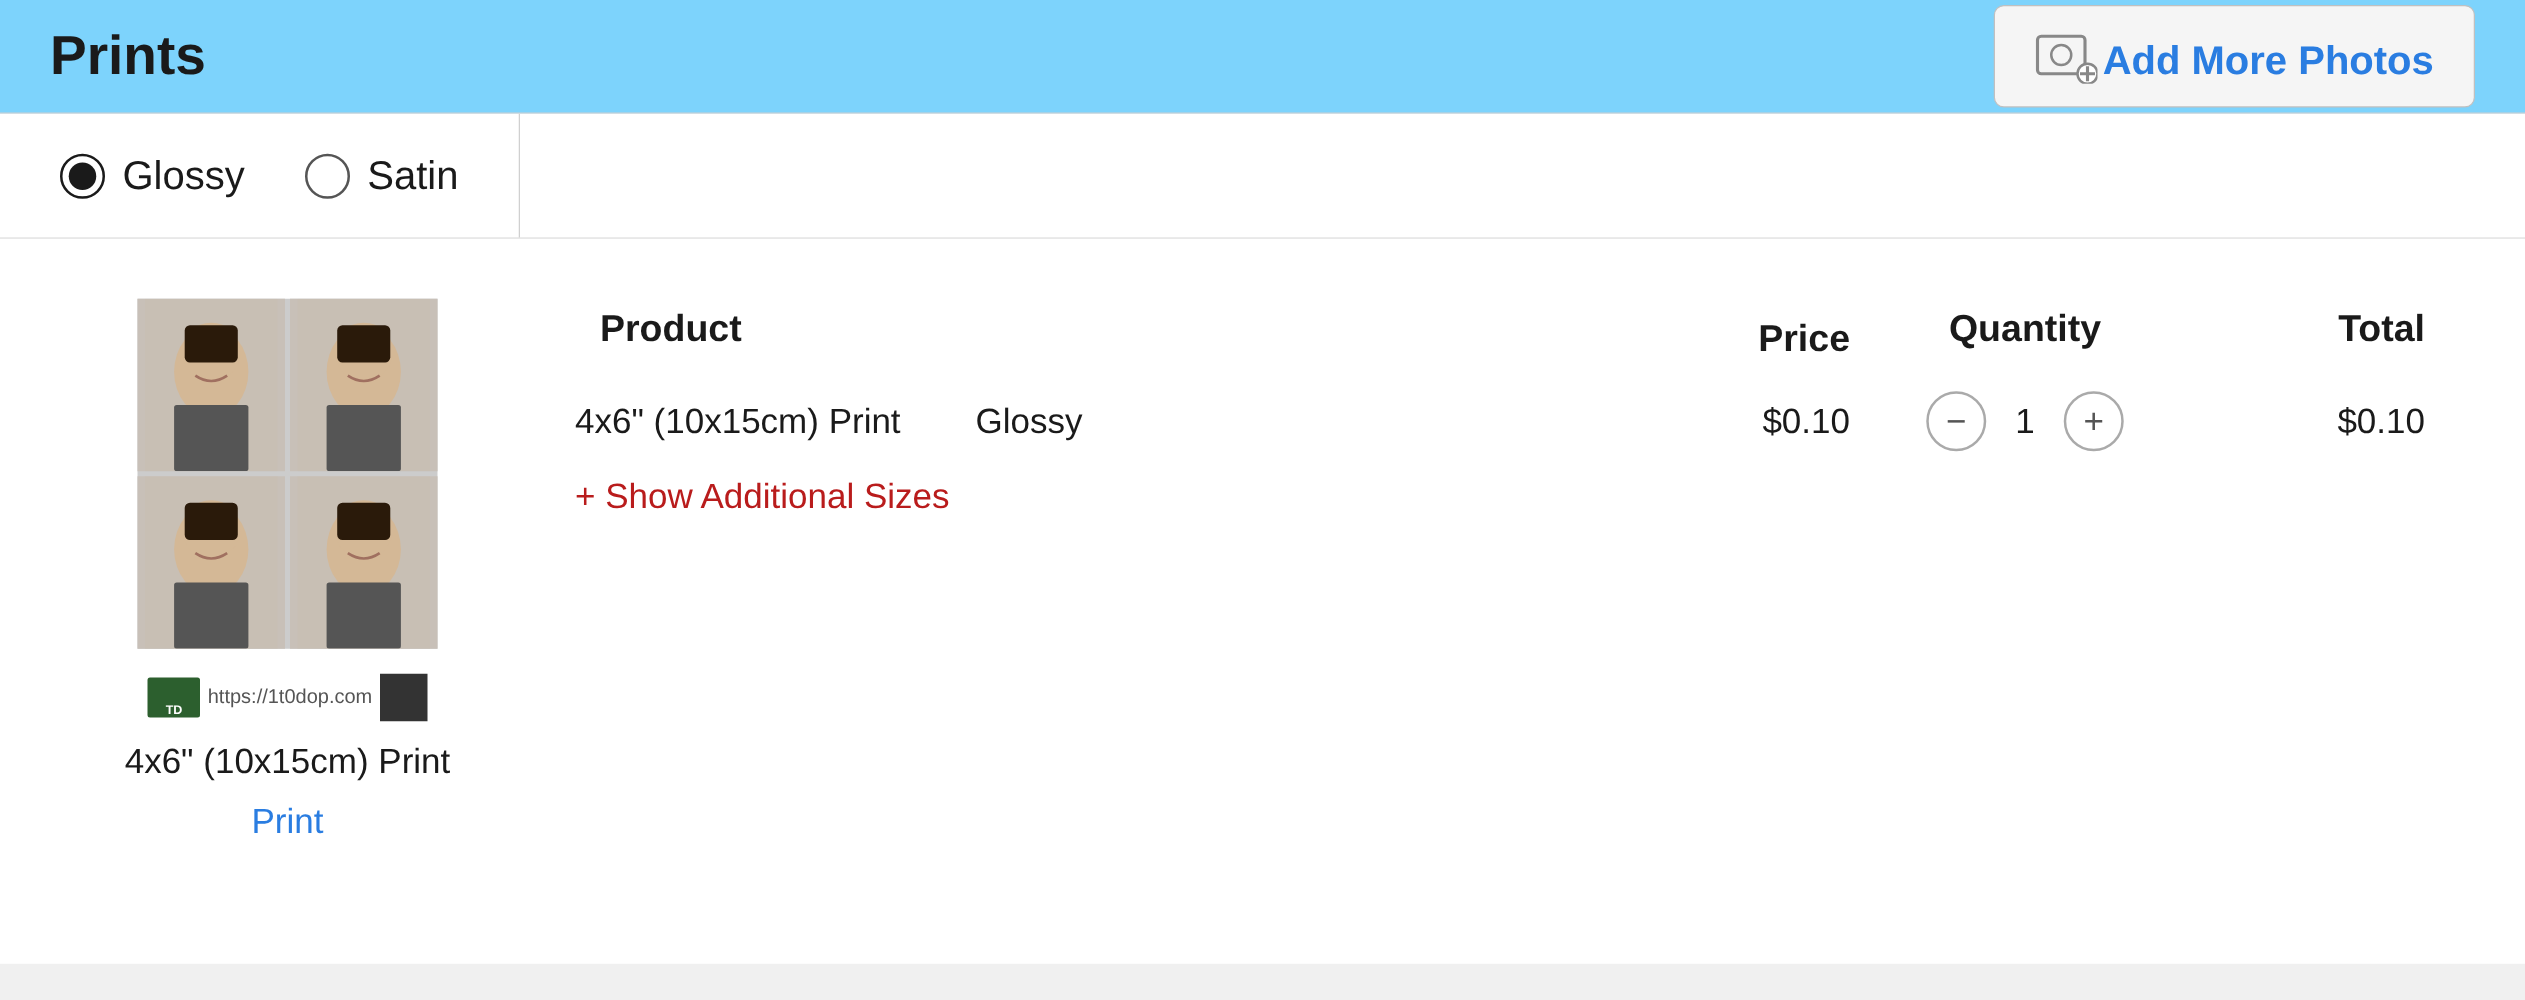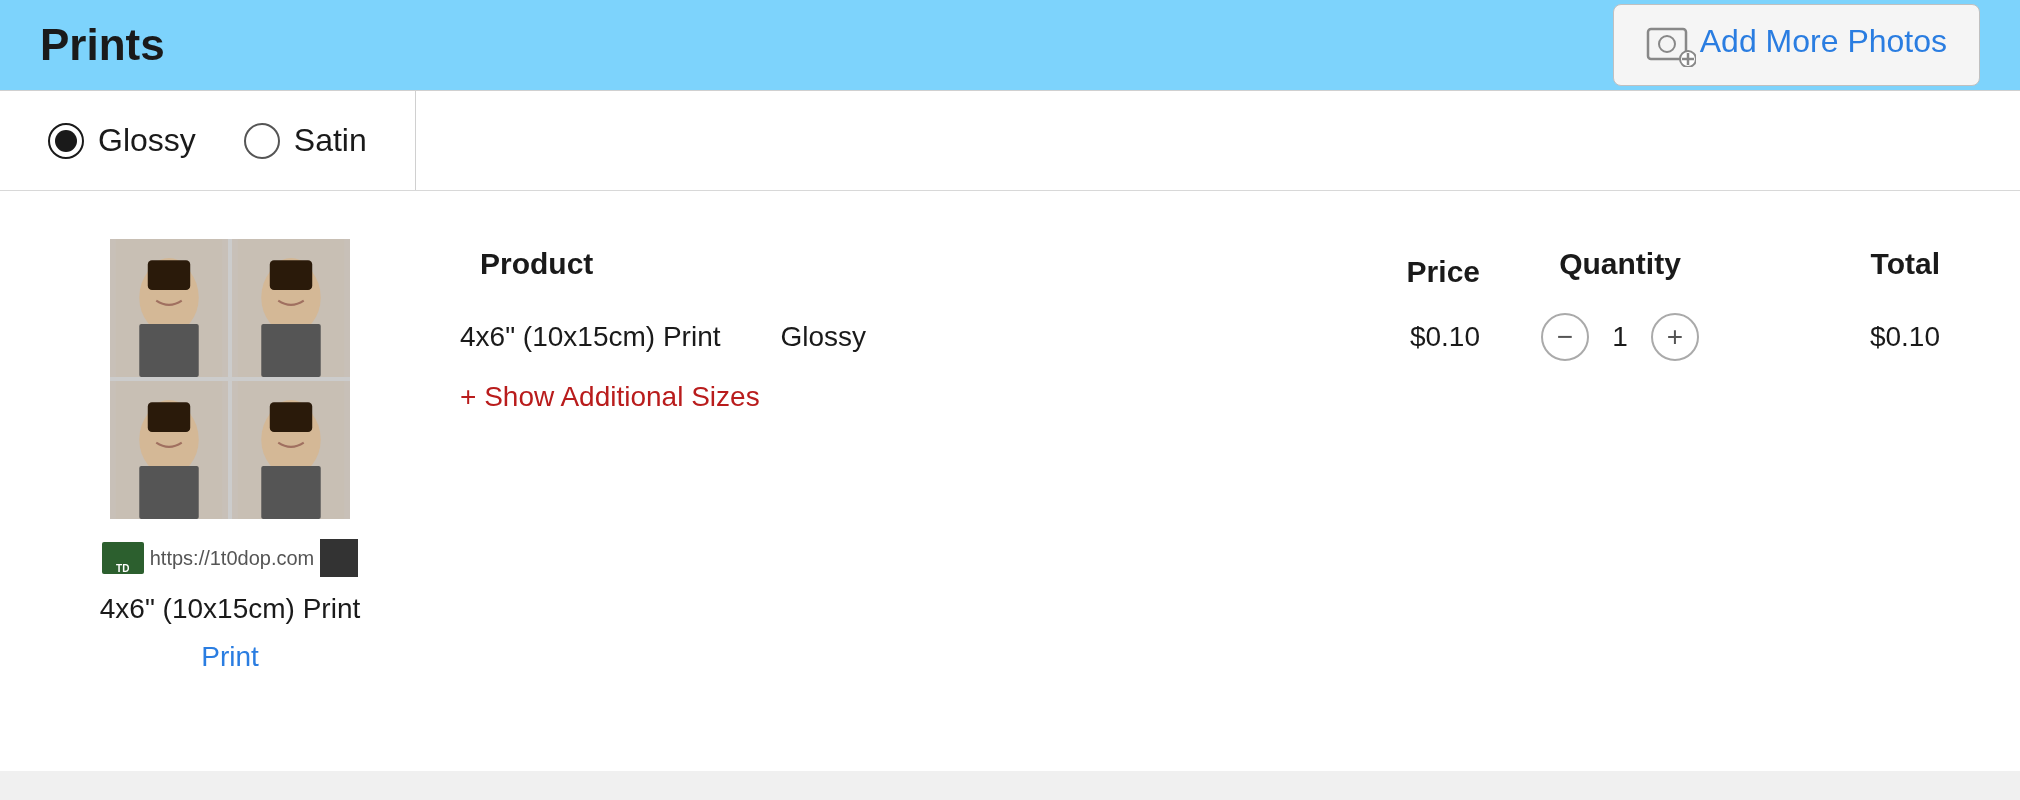--- a/index.html
+++ b/index.html
@@ -34,30 +34,30 @@
     }
 
     .header-title {
       font-size: 44px;
       font-weight: 700;
       color: #1a1a1a;
     }
 
     .add-more-photos-btn {
       display: flex;
-      align-items: flex-start;
+      align-items: flex-end;
       gap: 4px;
       border: 1.5px solid #c0c0c0;
       background: #f5f5f5;
       border-radius: 8px;
       padding: 18px 32px;
       cursor: pointer;
       color: #2a7de1;
       font-size: 32px;
-      font-weight: 400;
+      font-weight: 700;
     }
 
     .add-more-photos-btn .icon-wrap {
       position: relative;
       width: 50px;
       height: 44px;
     }
 
     .add-more-photos-btn .icon-wrap svg {
       width: 50px;
@@ -211,21 +211,21 @@
       justify-content: center;
     }
 
     .strip-item span {
       color: #fff;
       font-size: 10px;
       font-weight: bold;
     }
 
     .strip-url {
-      font-size: 20px;
+      font-size: 16px;
       color: #555;
     }
 
     .strip-qr {
       width: 38px;
       height: 38px;
       background: #333;
     }
 
     .photo-caption {

